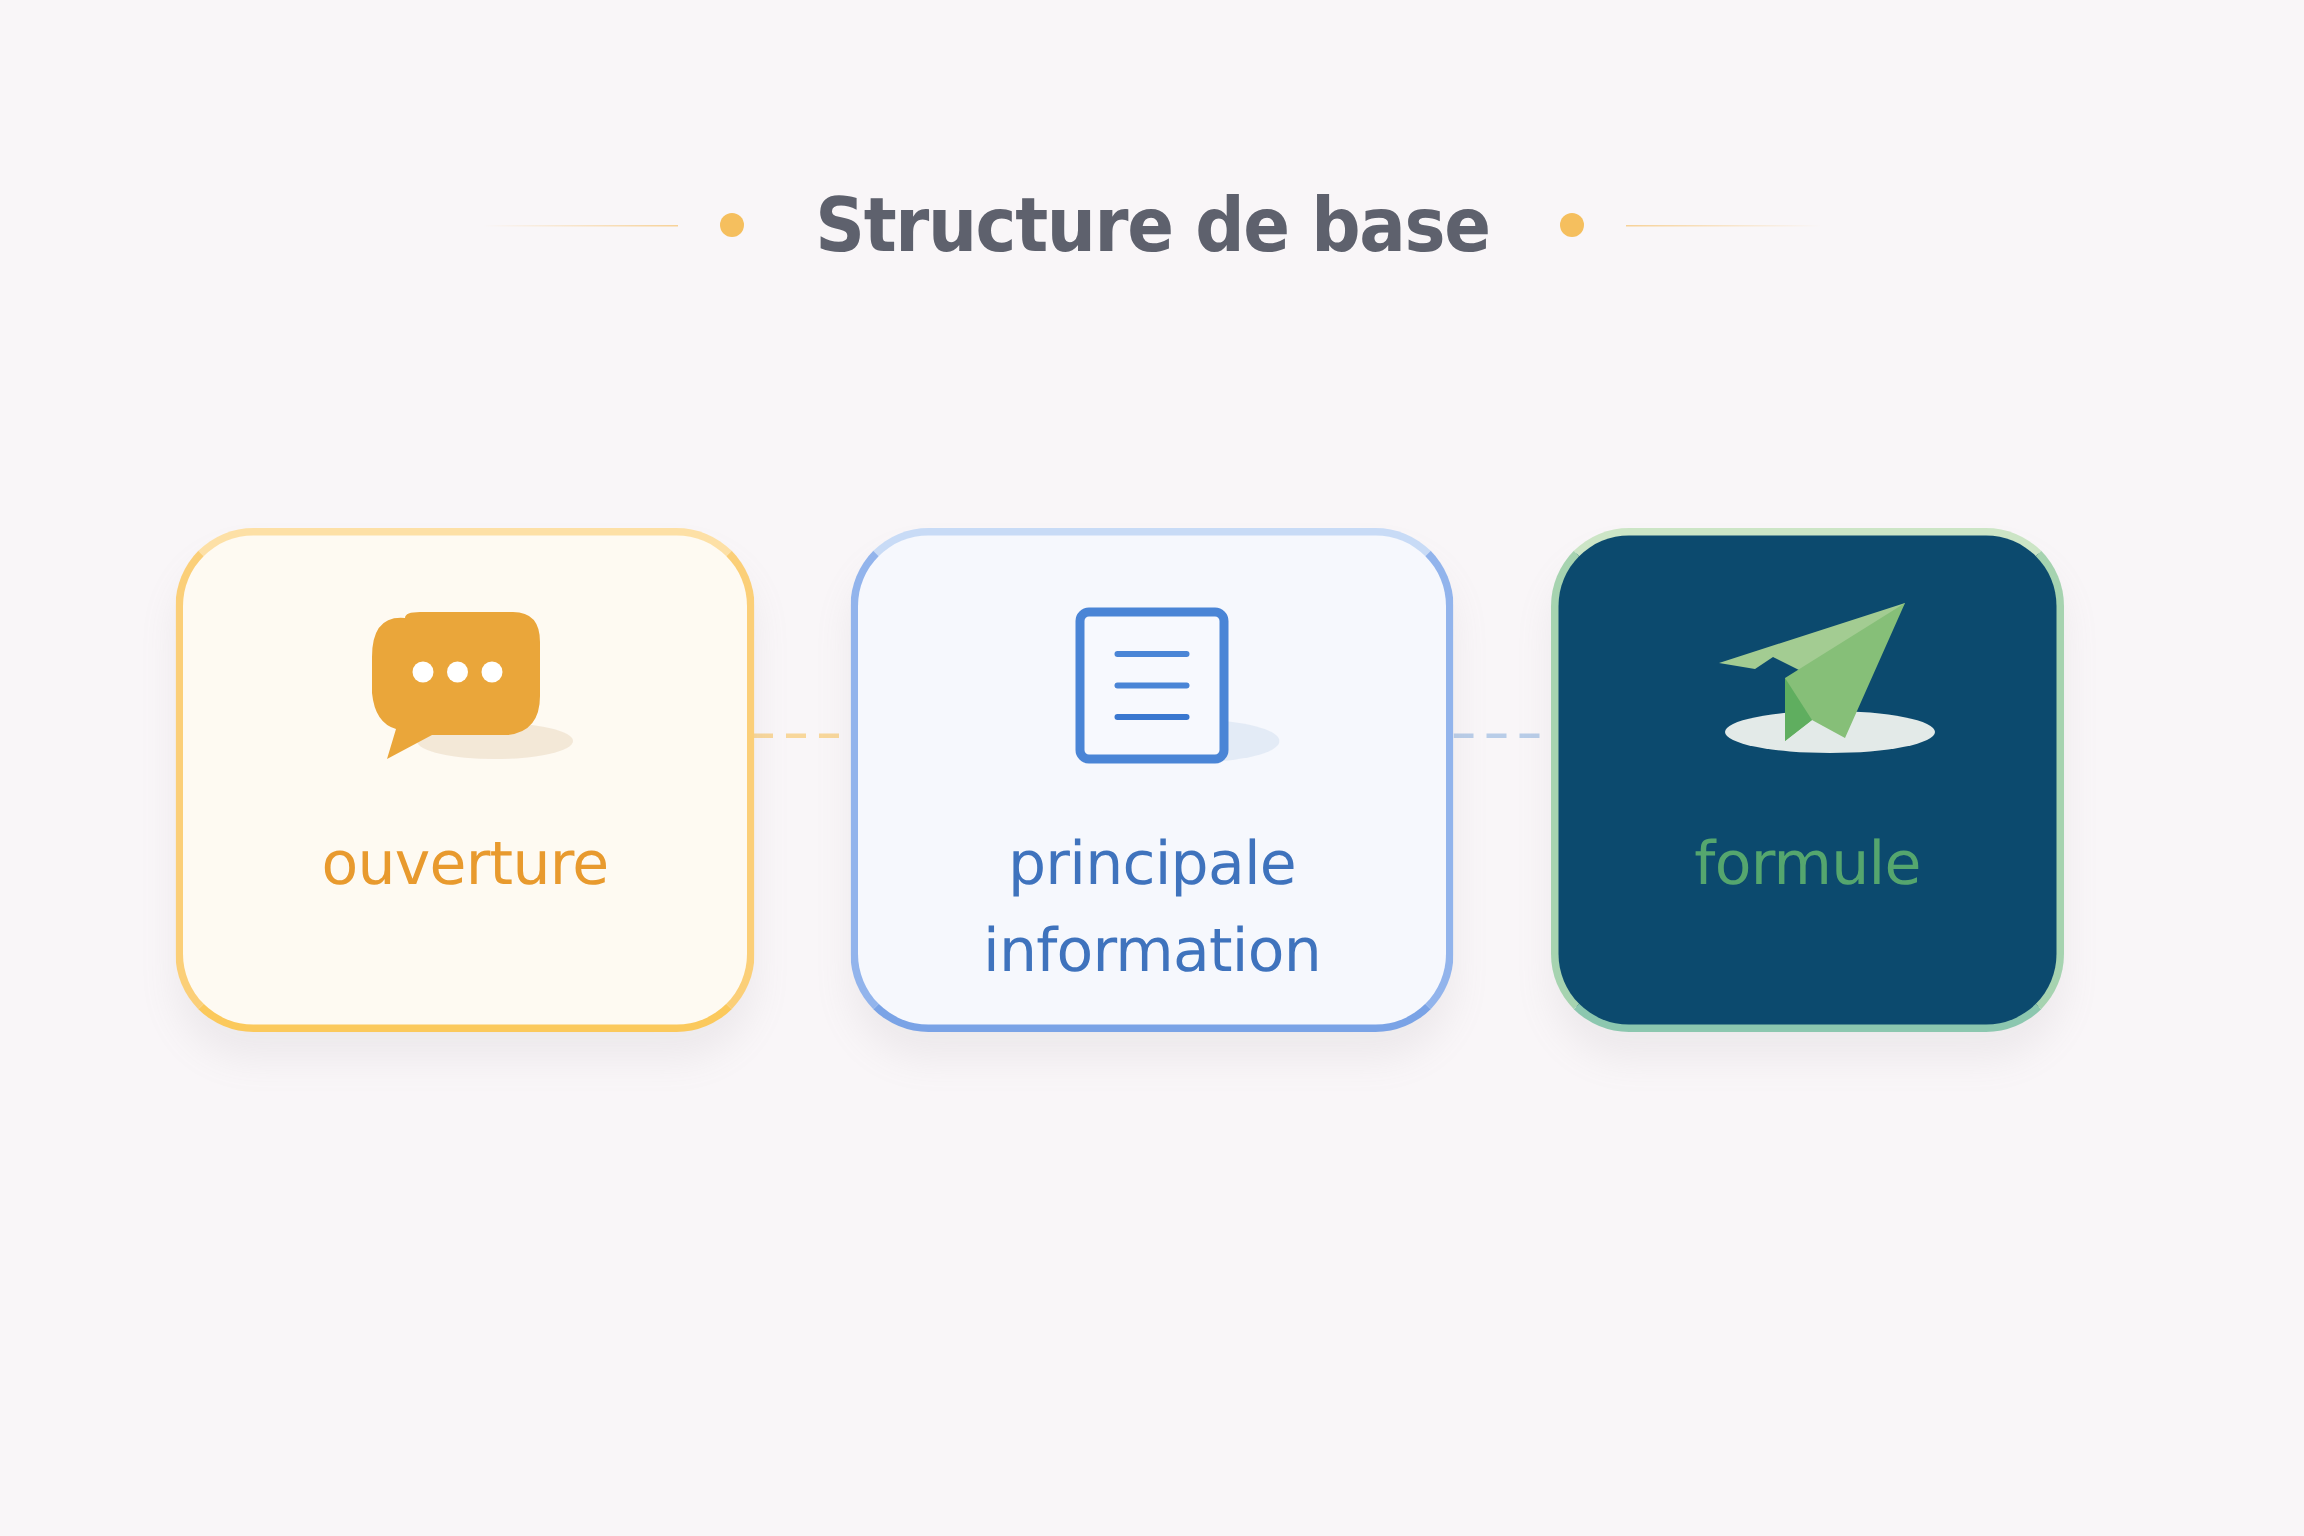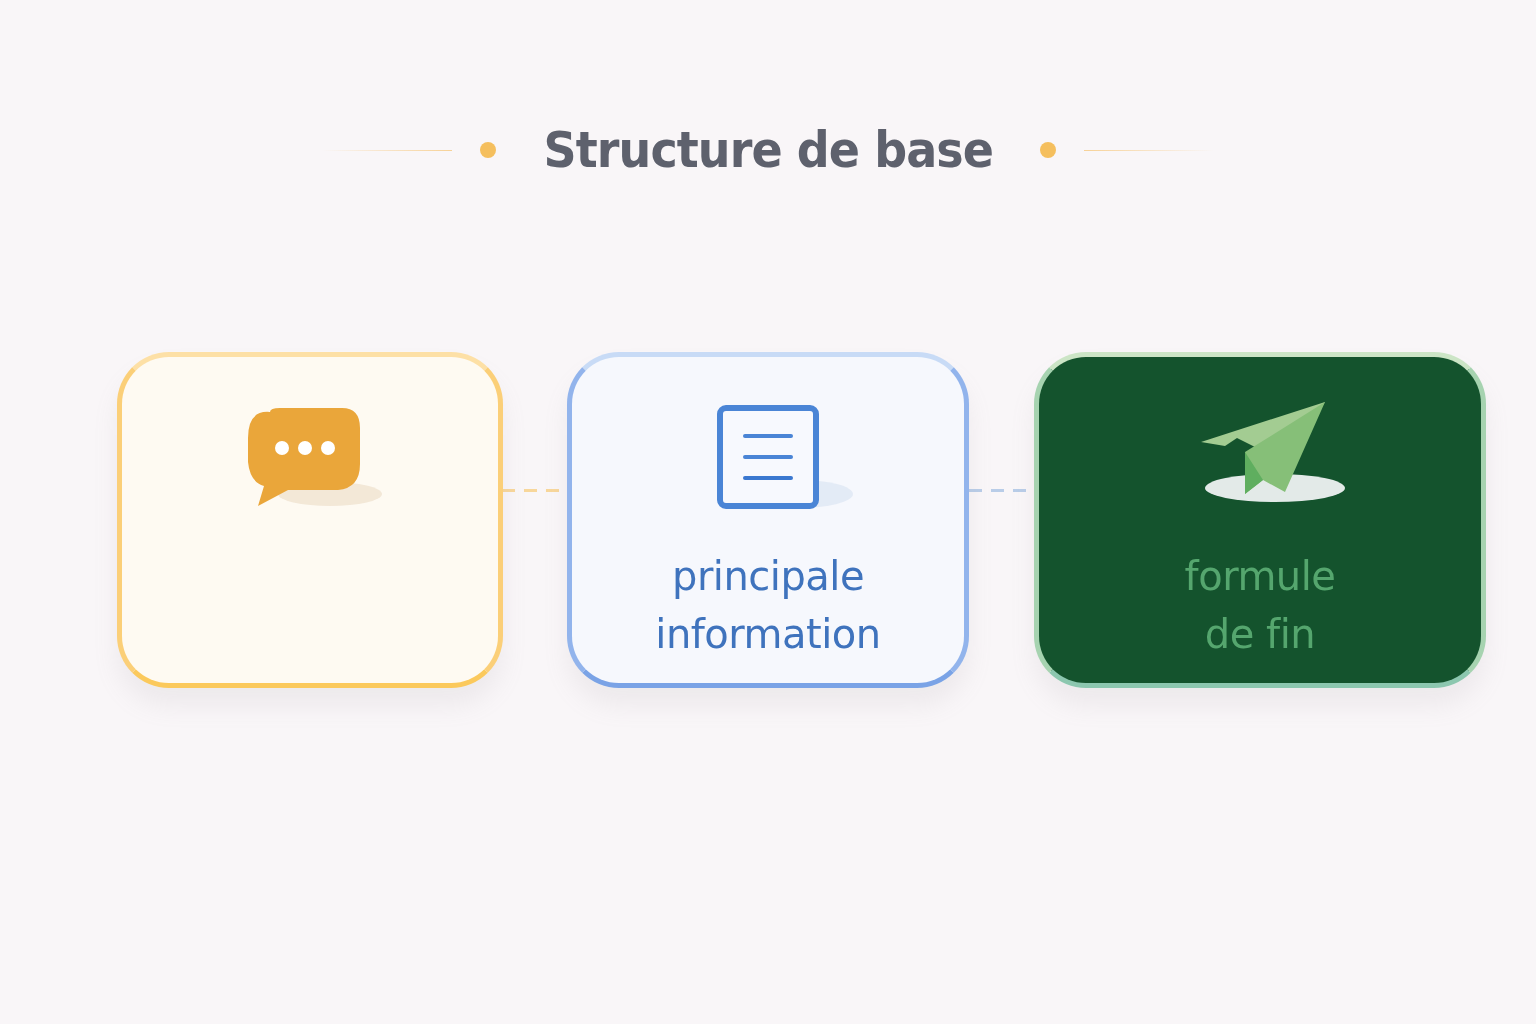--- a/index.html
+++ b/index.html
@@ -29,21 +29,21 @@
     transform: scaleX(0.92);
   }
   .card {
     position: absolute; top: 352px; height: 336px;
     border-radius: 52px; box-sizing: border-box;
     border: 5px solid;
     box-shadow: 0 18px 24px rgba(160,150,160,0.12);
   }
   .card.c1 { left: 117px; width: 386px; border-color: #fbcf78; background: #fefaf2; }
   .card.c2 { left: 567px; width: 402px; border-color: #92b4ec; background: #f6f8fd; }
-  .card.c3 { left: 1034px; width: 452px; border-color: #a6d3b0; background: #14532d; }
+  .card.c3 { left: 1034px; width: 342px; border-color: #a6d3b0; background: #0c4a6e; }
   .card.c3 { border-top-color: #cce5c6; border-bottom-color: #8cc7af; }
   .card.c2 { border-top-color: #c8dbf6; border-bottom-color: #7aa3e6; }
   .card.c1 { border-top-color: #fde0a6; border-bottom-color: #fbc95c; }
   .icon-area {
     position: absolute; left: 0; right: 0; top: 45px; height: 115px;
     display: flex; justify-content: center; align-items: flex-start;
   }
   .label {
     position: absolute; left: 0; right: 0; text-align: center;
     font-family: "DejaVu Sans", sans-serif;
@@ -78,20 +78,21 @@
 <div class="card c1">
   <div class="icon-area">
     <svg width="160" height="110" viewBox="0 0 160 110">
       <ellipse cx="100" cy="92" rx="52" ry="12" fill="#eedfcc" opacity="0.7"></ellipse>
       <path d="M40 10 Q40 6 50 6 L112 6 Q130 6 130 26 L130 62 Q130 86 108 88 L58 88 L28 104 L34 84 Q20 80 18 60 L18 36 Q18 8 40 10 Z" fill="#eaa63a"></path>
       <circle cx="52" cy="46" r="7" fill="#fff"></circle>
       <circle cx="75" cy="46" r="7" fill="#fff"></circle>
       <circle cx="98" cy="46" r="7" fill="#fff"></circle>
     </svg>
   </div>
+  <div class="label">ouverture</div>
 </div>
 
 <div class="card c2">
   <div class="icon-area">
     <svg width="170" height="110" viewBox="0 0 170 110">
       <ellipse cx="115" cy="92" rx="55" ry="14" fill="#dfe7f4" opacity="0.8"></ellipse>
       <rect x="37" y="6" width="96" height="98" rx="6" fill="#f7f9fe" stroke="#4a85d6" stroke-width="6"></rect>
       <line x1="62" y1="34" x2="108" y2="34" stroke="#4a85d6" stroke-width="4" stroke-linecap="round"></line>
       <line x1="62" y1="55" x2="108" y2="55" stroke="#4a85d6" stroke-width="4" stroke-linecap="round"></line>
       <line x1="62" y1="76" x2="108" y2="76" stroke="#3a78d0" stroke-width="4" stroke-linecap="round"></line>
@@ -107,15 +108,14 @@
   <div class="icon-area">
     <svg width="170" height="110" viewBox="0 0 170 110">
       <ellipse cx="100" cy="86" rx="70" ry="14" fill="#e3eae8"></ellipse>
       <path d="M26 40 L150 0 L110 60 L62 36 L50 44 Z" fill="#a3cc92"></path>
       <path d="M150 0 L70 50 L70 92 L88 78 L110 90 Z" fill="#86bf78"></path>
       <path d="M70 50 L70 92 L88 78 Z" fill="#5fae5f"></path>
     </svg>
   </div>
   <div class="label">
     <div>formule</div>
-    <div>de fin</div>
   </div>
 </div>
 
 </body></html>

